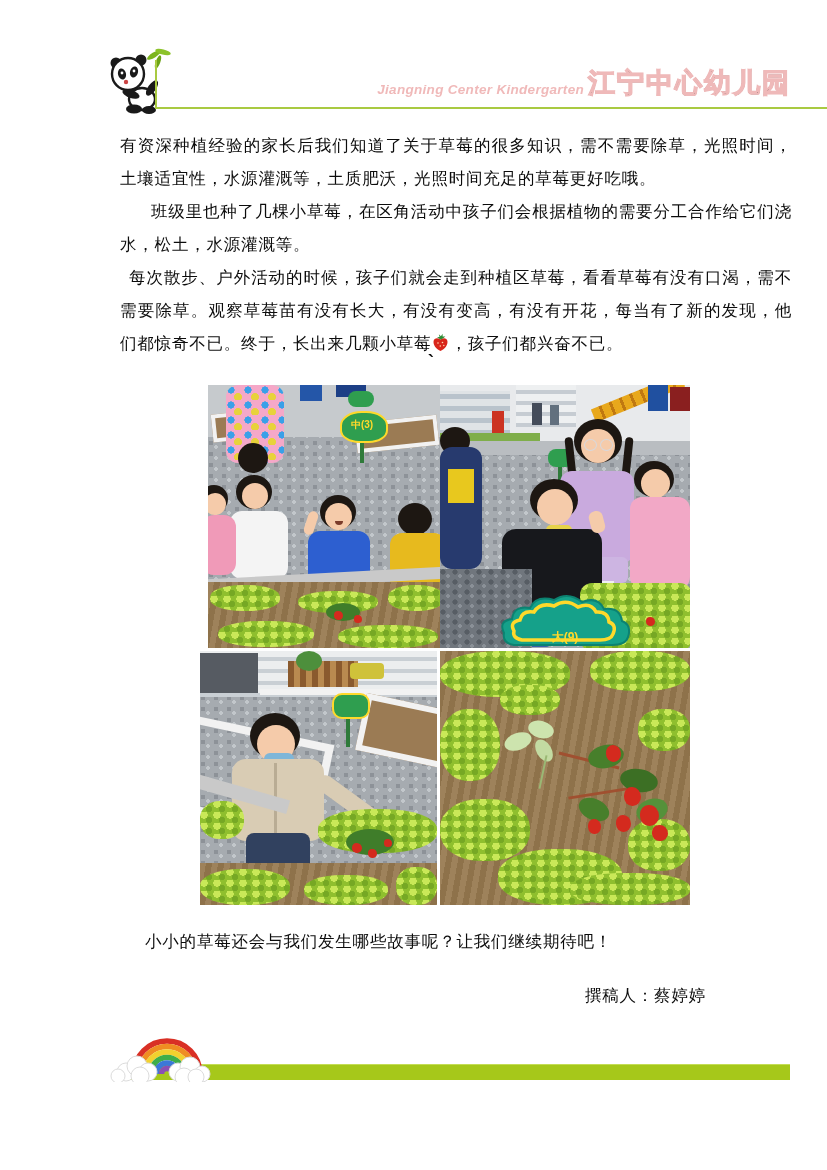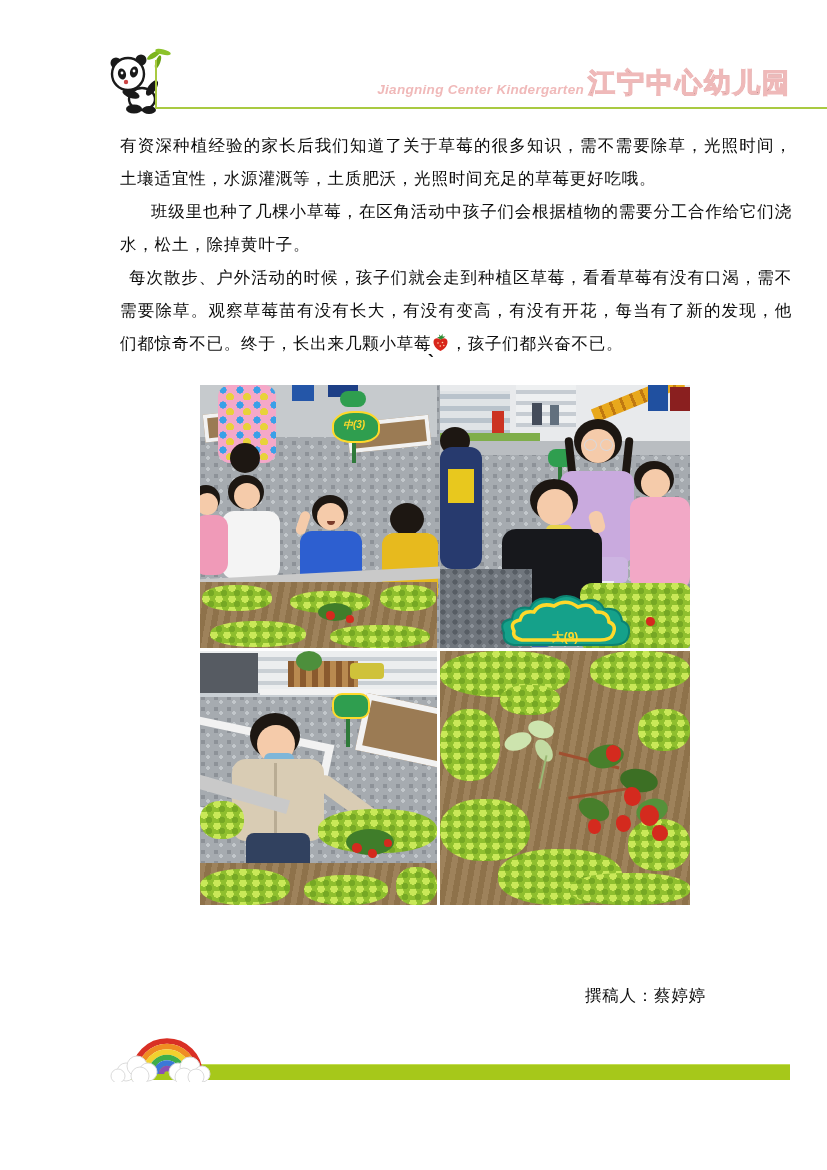--- a/index.html
+++ b/index.html
@@ -67,36 +67,36 @@
     <div class="abs" style="left:155px;top:107px;width:672px;height:2px;background:#a9ca41;"></div>
 
     <div class="abs" style="right:36px;top:70px;display:flex;align-items:flex-end;gap:4px;">
       <span class="hdr-en">Jiangning Center Kindergarten</span>
       <span class="hdr-zh">江宁中心幼儿园</span>
     </div>
   </div>
 
   <p class="para" style="top:112px;text-indent:0;">有资深种植经验的家长后我们知道了关于草莓的很多知识，需不需要除草，光照时间，土壤适宜性，水源灌溉等，土质肥沃，光照时间充足的草莓更好吃哦。</p>
 
-  <p class="para" style="top:178px;text-indent:31px;">班级里也种了几棵小草莓，在区角活动中孩子们会根据植物的需要分工合作给它们浇水，松土，除掉黄叶子。</p>
+  <p class="para" style="top:178px;text-indent:31px;">班级里也种了几棵小草莓，在区角活动中孩子们会根据植物的需要分工合作给它们浇水，松土，水源灌溉等。</p>
 
   <p class="para" style="top:244px;text-indent:9px;"><span>每次散步、户外活动的时候，孩子们就会走到种植区草莓，看看草莓有没有口渴，需不需要除草。观察草莓苗有没有长大，有没有变高，有没有开花，每当有了新的发现，他们都惊奇不已。终于，长出来几颗小草莓</span><svg width="17" height="19" viewBox="0 0 17 19" style="vertical-align:-3px;margin:0 1px;">
          <path d="M8.5 18 C3.5 15.5 1 11.5 1.6 8 C2.2 5 5.5 4.5 8.5 6.5 C11.5 4.5 14.8 5 15.4 8 C16 11.5 13.5 15.5 8.5 18 Z" fill="#d8261b"></path>
          <circle cx="6" cy="10" r="0.8" fill="#ffd9b0"></circle>
         <circle cx="10.5" cy="9.5" r="0.8" fill="#ffd9b0"></circle>
          <circle cx="8.3" cy="13" r="0.8" fill="#ffd9b0"></circle>
         <circle cx="11.8" cy="12.5" r="0.7" fill="#ffd9b0"></circle>
          <path d="M8.5 6.5 L5 4.2 L7.6 4 L6.8 1.2 L8.9 3.2 L10.6 0.8 L10.6 3.6 L13.4 3.4 L10.8 5.6 Z" fill="#2e8b33"></path>
        </svg><span>，孩子们都兴奋不已。</span></p>
 
   <div class="abs" style="left:428px;top:352px;font-size:18px;font-weight:bold;">`</div>
 
   <div class="abs" style="left:200px;top:385px;width:490px;height:520px;background:#fff;">
 
-    <div class="q gravel" style="left:0;top:0;width:279px;height:263px;font-style:italic;">
+    <div class="q gravel" style="left:8px;top:0;width:279px;height:263px;">
       <div class="abs" style="left:0;top:0;width:237px;height:52px;background:#c6cacd;"></div>
       <div class="abs" style="left:92px;top:0;width:22px;height:16px;background:#2456a8;"></div>
       <div class="abs" style="left:128px;top:0;width:30px;height:12px;background:#1d3f86;"></div>
       <div class="frame" style="left:4px;top:26px;width:62px;height:20px;background:#9b7b54;transform:rotate(-6deg);border-width:4px;"></div>
       <div class="frame" style="left:148px;top:34px;width:74px;height:22px;background:#9b7b54;transform:rotate(-6deg);border-width:4px;"></div>
 
       <div class="abs" style="left:152px;top:50px;width:4px;height:28px;background:#2f7a3a;"></div>
       <div class="abs" style="left:140px;top:6px;width:26px;height:16px;background:#2f9e4f;border-radius:8px;"></div>
       <div class="abs" style="left:132px;top:26px;width:44px;height:28px;background:#2f9e4f;border:2px solid #ffd92b;border-radius:45% 45% 40% 40%;"></div>
       <div class="signlabel" style="left:132px;top:33px;width:44px;font-size:10px;">中(3)</div>
@@ -245,20 +245,21 @@
       <div class="abs" style="left:196px;top:148px;width:32px;height:23px;background:#55913a;border-radius:50%;transform:rotate(-18deg);"></div>
       <div class="berry" style="left:166px;top:94px;width:15px;height:17px;"></div>
       <div class="berry" style="left:184px;top:136px;width:17px;height:19px;"></div>
       <div class="berry" style="left:200px;top:154px;width:19px;height:21px;"></div>
       <div class="berry" style="left:176px;top:164px;width:15px;height:17px;"></div>
       <div class="berry" style="left:148px;top:168px;width:13px;height:15px;"></div>
       <div class="berry" style="left:212px;top:174px;width:16px;height:16px;"></div>
     </div>
   </div>
 
+  <p class="para" style="top:908px;text-indent:25px;">小小的草莓还会与我们发生哪些故事呢？让我们继续期待吧！</p>
 
   <p class="para" style="top:962px;text-align:right;padding-right:86px;box-sizing:border-box;">撰稿人：蔡婷婷</p>
 
   <div class="abs" style="left:122px;top:1064px;width:668px;height:15px;background:#a6c81a;border-top:1px solid #c4dd55;"></div>
 
   <svg class="abs" style="left:110px;top:1014px;" width="114" height="68" viewBox="0 0 114 68">
     <g>
       <path d="M24 60 A33 33 0 0 1 90 60" fill="none" stroke="#d93025" stroke-width="5.5"></path>
       <path d="M29.5 60 A27.5 27.5 0 0 1 84.5 60" fill="none" stroke="#ef8d22" stroke-width="5.5"></path>
       <path d="M35 60 A22 22 0 0 1 79 60" fill="none" stroke="#f2d12e" stroke-width="5.5"></path>

